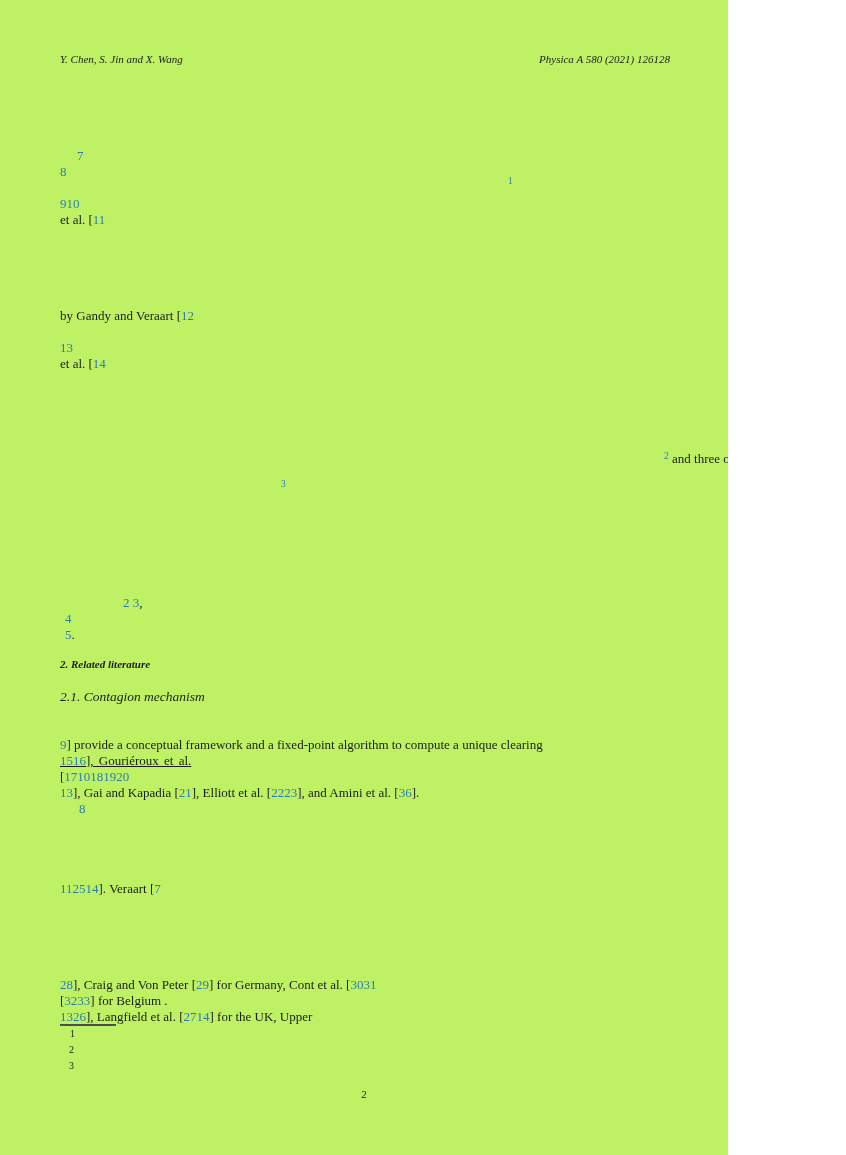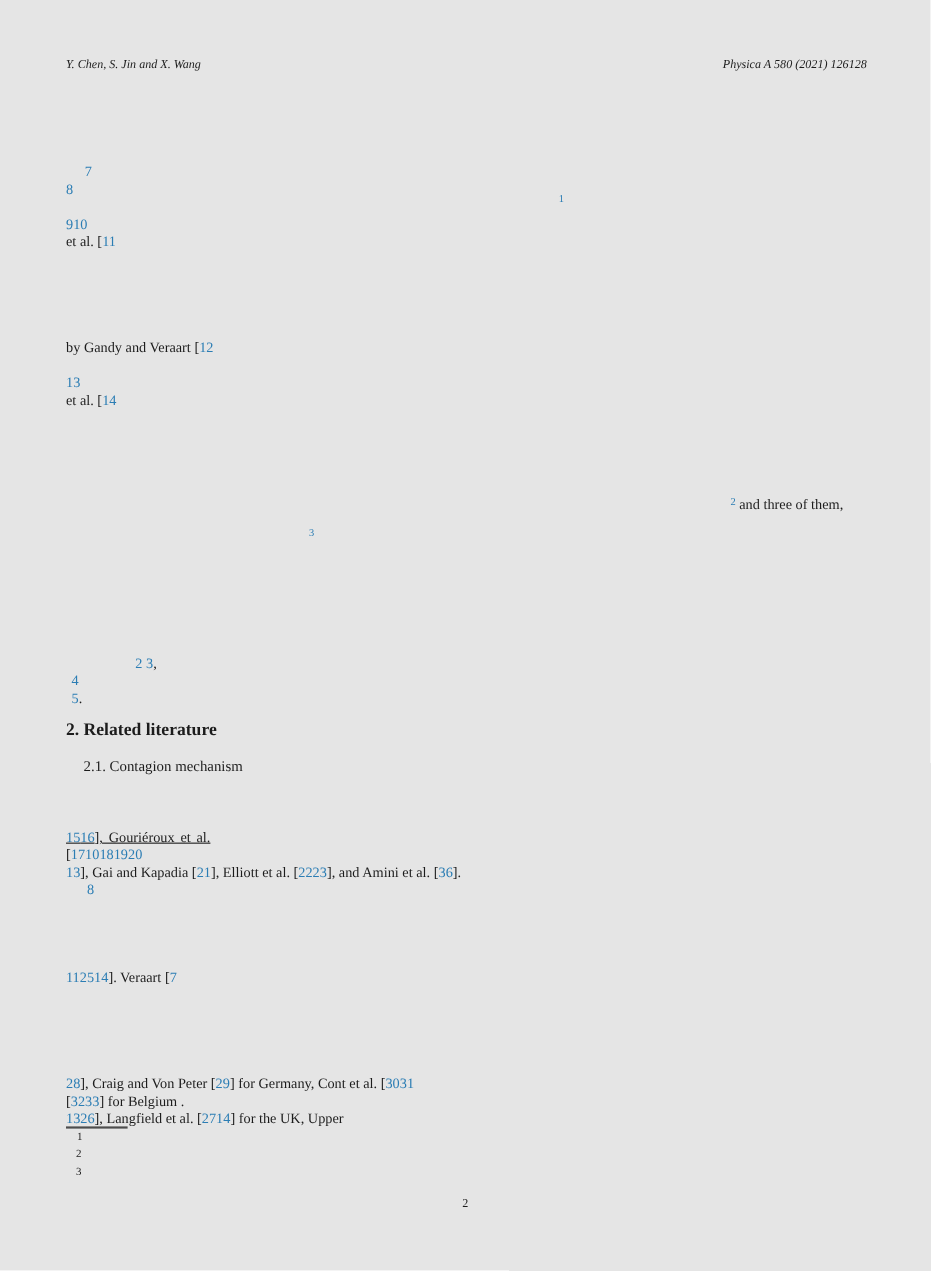--- a/index.html
+++ b/index.html
@@ -1,22 +1,22 @@
 <!DOCTYPE html>
 <html style="--link-color: #2b7db4; --text-color: #1c1c1c; --rule-color: #4d4d4d;"><head>
 <meta charset="utf-8">
 <style>
   :root { --link-color: #2b7db4; --text-color: #1c1c1c; --rule-color: #4d4d4d; }
   * { margin: 0; padding: 0; box-sizing: border-box; }
   html, body { background: #ffffff; }
   .page {
     position: relative;
-    width: 846px;
+    width: 728px;
     height: 1155px;
-    background: #e5e5e5;
+    background: #bef264;
     font-family: "Liberation Serif", "DejaVu Serif", serif;
     color: var(--text-color);
     overflow: hidden;
   }
   .frag {
     position: absolute;
     font-size: 13px;
     line-height: 16px;
     white-space: pre;
   }
@@ -26,22 +26,22 @@
     font-style: italic;
     line-height: 14px;
     white-space: pre;
   }
   .lnk { color: var(--link-color); text-decoration: none; cursor: pointer; }
   .sup {
     font-size: 9.5px;
     position: relative;
     top: -4.5px;
   }
-  .heading { font-weight: bold; font-size: 16px; }
-  .subheading { font-size: 13.5px; margin-left: 16px; }
+  .heading { font-weight: bold; font-size: 11px; font-style: italic; }
+  .subheading { font-style: italic; font-size: 13.5px; }
   .fnrule {
     position: absolute;
     left: 60px; top: 1024px;
     width: 56px; height: 2px;
     background: var(--rule-color);
   }
   .fnmark {
     position: absolute;
     font-size: 10px;
     line-height: 12px;
@@ -84,20 +84,21 @@
 
   <div class="frag" style="left:83px; top:595px;margin-left:40px;"><span class="lnk">2</span><span> </span><span class="lnk">3</span><span>,</span></div>
 
   <div class="frag" style="left:65px; top:611px;"><span class="lnk">4</span></div>
 
   <div class="frag" style="left:65px; top:627px;"><span class="lnk">5</span><span>.</span></div>
 
   <div class="frag heading" style="left:60px; top:656px;">2. Related literature</div>
   <div class="frag subheading" style="left:60px; top:689px;">2.1. Contagion mechanism</div>
 
+  <div class="frag" style="left:60px; top:737px;"><span class="lnk">9</span><span>] provide a conceptual framework and a fixed-point algorithm to compute a unique clearing</span></div>
 
   <div class="frag" style="left:60px; top:753px; word-spacing:2px;text-decoration:underline;"><span class="lnk">15</span><span class="lnk">16</span><span>], Gouriéroux et al.</span></div>
 
   <div class="frag" style="left:60px; top:769px;"><span>[</span><span class="lnk">17</span><span class="lnk">10</span><span class="lnk">18</span><span class="lnk">19</span><span class="lnk">20</span></div>
 
   <div class="frag" style="left:60px; top:785px;"><span class="lnk">13</span><span>], Gai and Kapadia [</span><span class="lnk">21</span><span>], Elliott et al. [</span><span class="lnk">22</span><span class="lnk">23</span><span>], and Amini et al. [</span><span class="lnk">36</span><span>].</span></div>
 
   <div class="frag" style="left:79px; top:801px;"><span class="lnk">8</span></div>
 
   <div class="frag" style="left:60px; top:881px;"><span class="lnk">11</span><span class="lnk">25</span><span class="lnk">14</span><span>]. Veraart [</span><span class="lnk">7</span></div>

